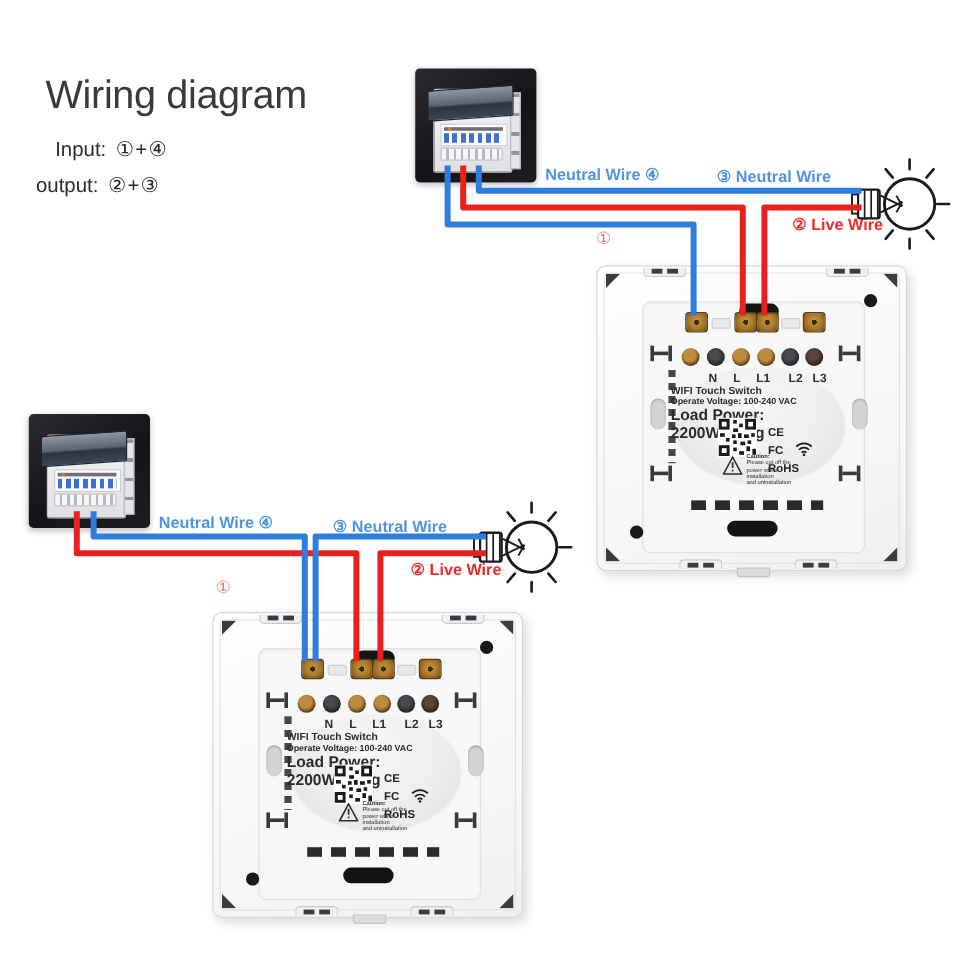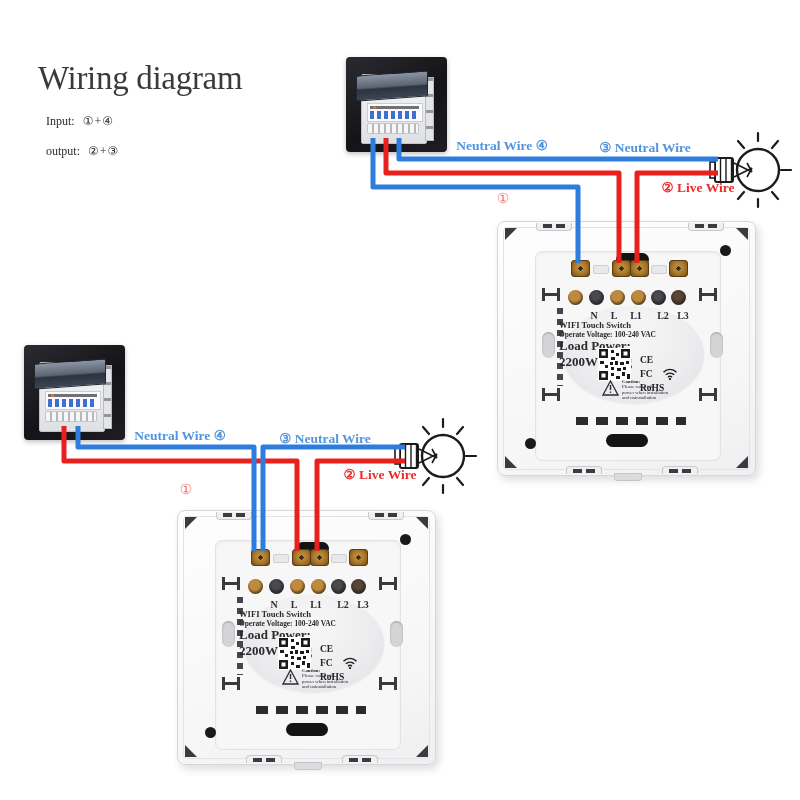--- a/index.html
+++ b/index.html
@@ -1,23 +1,23 @@
 <!DOCTYPE html>
 <html><head>
 <meta charset="utf-8">
 <style>
   html,body{margin:0;padding:0;background:#fff;}
   .stage{position:relative;width:800px;height:800px;background:#ffffff;
-         font-family:Liberation Serif, serif;overflow:hidden;}
+         font-family:Liberation Sans, sans-serif;overflow:hidden;}
 
   
   .title{position:absolute;left:38px;top:60px;font-size:33px;letter-spacing:-.3px;color:#3a3a3a;}
-  .legend-line{position:absolute;font-size:12px;color:#2b2b2b;}
+  .legend-line{position:absolute;font-size:17px;color:#2b2b2b;}
   .legend-in{left:46px;top:114px;}
-  .legend-out{left:46px;top:144px;}
+  .legend-out{left:30px;top:144px;}
   .legend-line .codes{margin-left:8px;letter-spacing:1px;}
 
   
   .wlbl{position:absolute;font-size:13.5px;font-weight:700;text-align:center;white-space:nowrap;}
   .wlbl.blue{color:#5095de;}
   .wlbl.red{color:#ee2b2b;}
   .wlbl.mark{color:#f37070;font-weight:400;font-size:14px;}
 
   
   .wires{position:absolute;left:0;top:0;z-index:30;pointer-events:none;}

